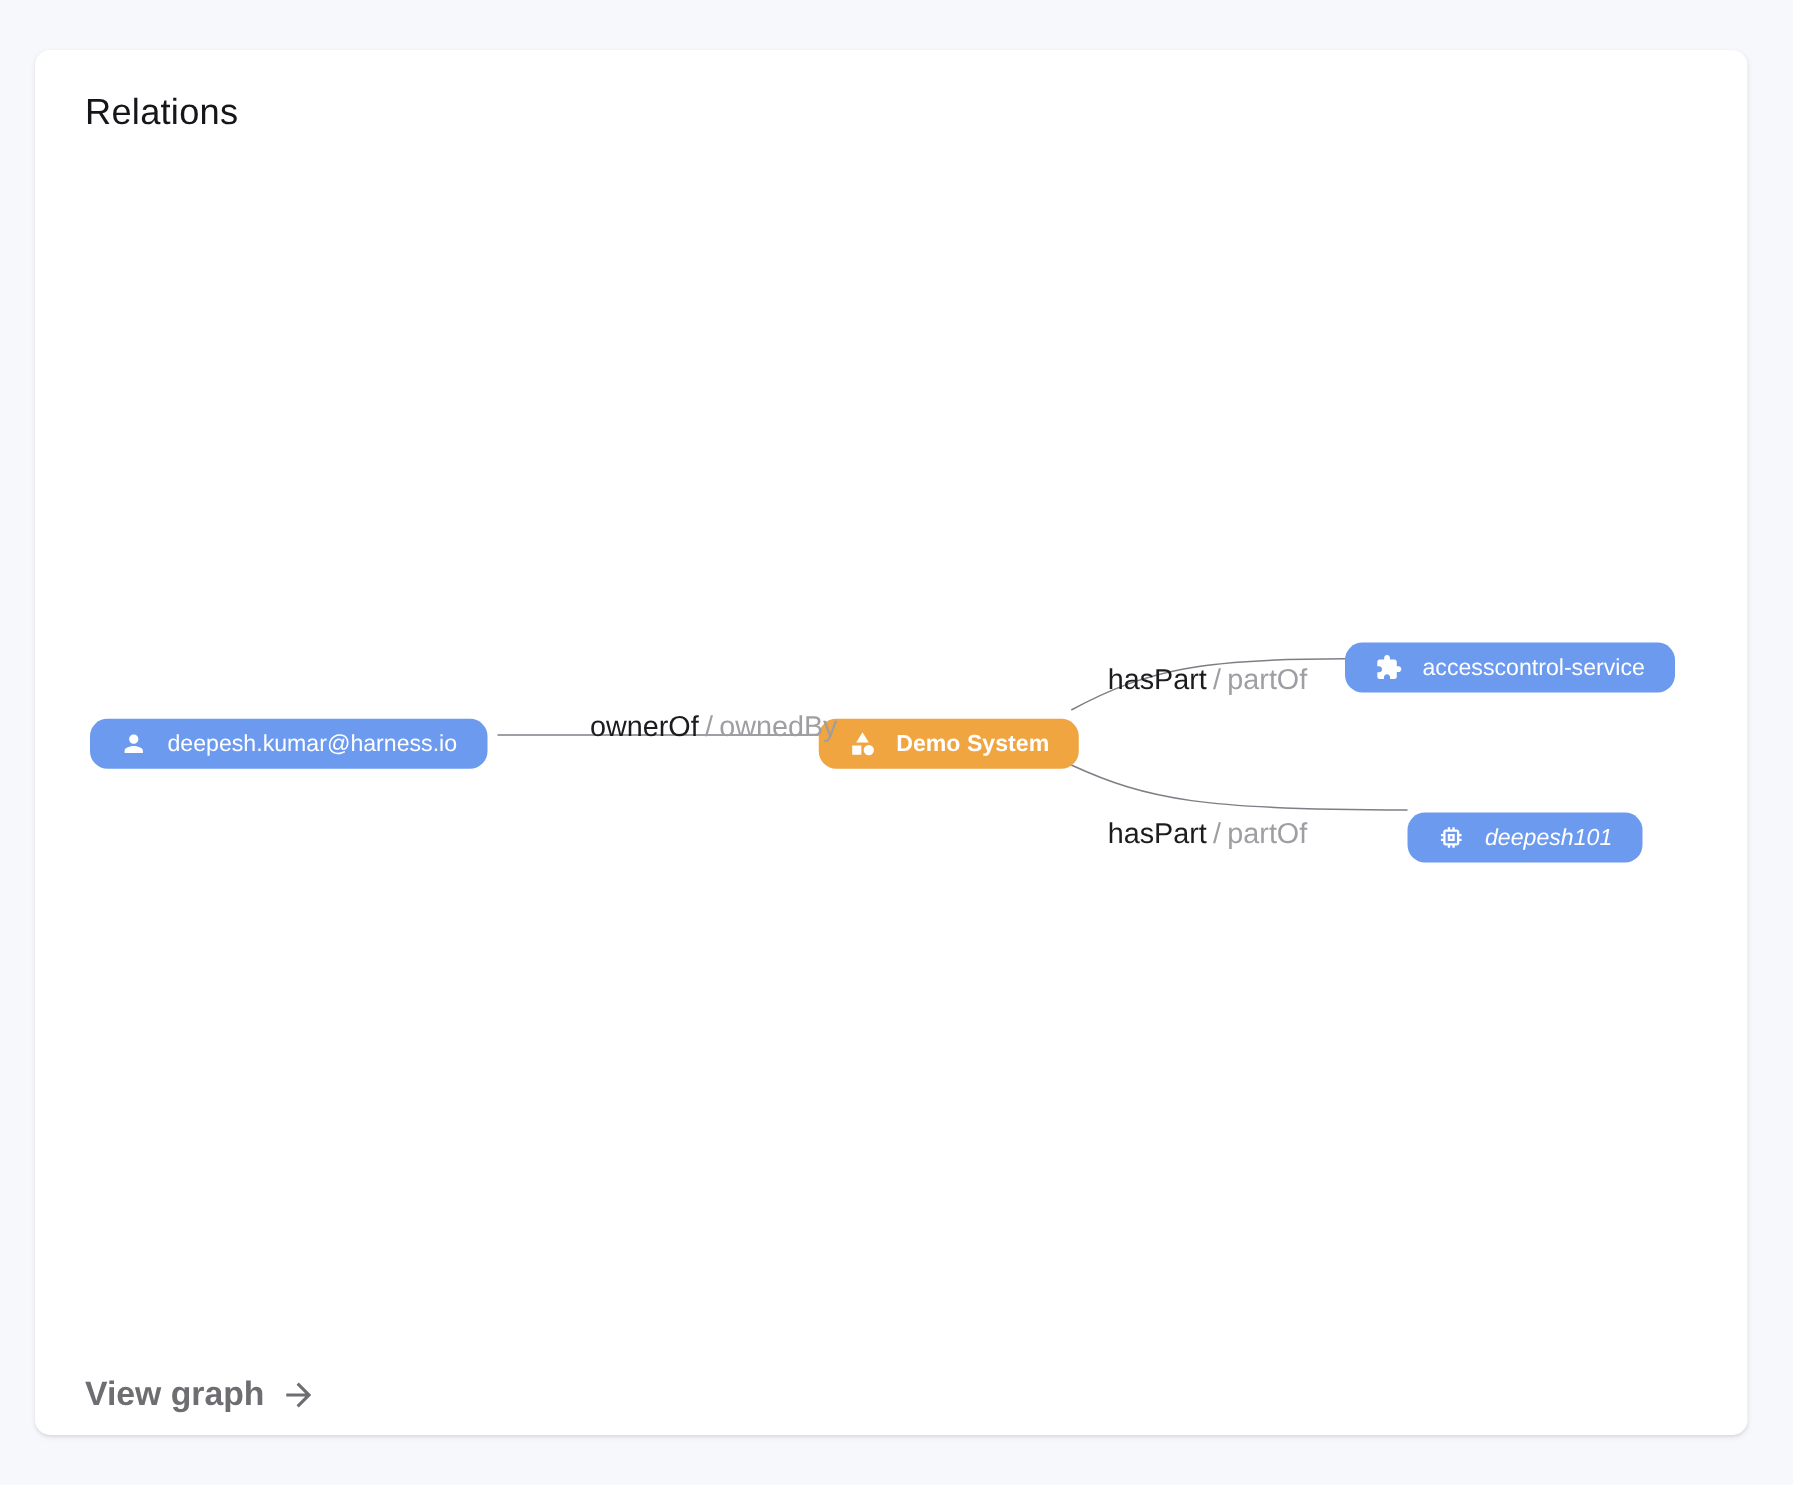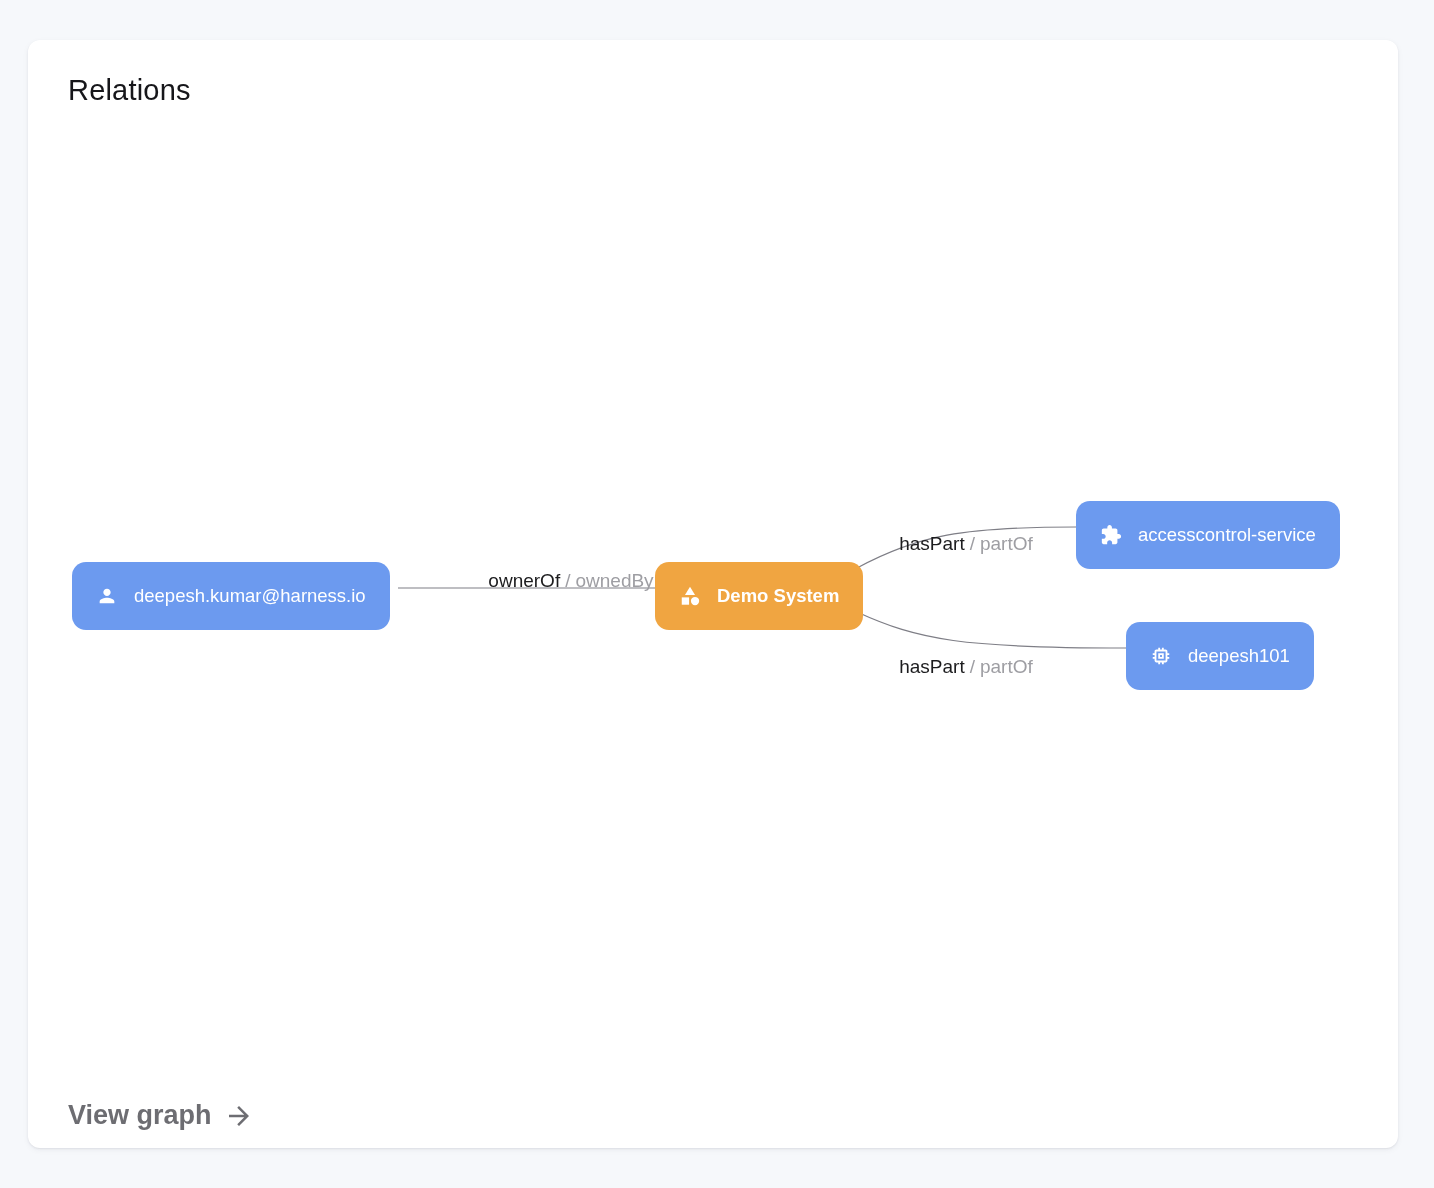--- a/index.html
+++ b/index.html
@@ -35,43 +35,44 @@
     fill: none;
     stroke: var(--edge-line, #7E7E86);
     stroke-width: 1.2;
   }
 
   .node {
     position: absolute;
     display: flex;
     align-items: center;
     gap: 16px;
-    height: 68px;
+    height: 40px;
     padding: 0 24px;
     border-radius: 14px;
     color: var(--node-text, #FFFFFF);
     font-size: 18.5px;
     white-space: nowrap;
     cursor: pointer;
+    margin-top: 13px;
   }
   .node--blue   { background: var(--node-blue, #6C9AEF); }
   .node--orange { background: var(--node-orange, #F0A541); }
   .node-icon { display: flex; align-items: center; }
   .node--orange .node-label { font-weight: 700; }
 
   .node-user      { left: 44px;   top: 522px; }
   .node-system    { left: 627px;  top: 522px; }
   .node-service   { left: 1048px; top: 461px; }
-  .node-component { left: 1098px; top: 582px; }
+  .node-component { left: 1098px; top: 597px; font-style: italic; }
 
   .edge-label {
     position: absolute;
     transform: translate(-50%, -50%);
     white-space: nowrap;
-    font-size: 19px;
+    font-size: 23px;
     color: var(--edge-label-primary, #1C1C1E);
   }
   .edge-label .sep,
   .edge-label .secondary { color: var(--edge-label-secondary, #9E9EA3); }
   .edge-label .sep { margin: 0 5px; }
 
   .edge-label-1 { left: 499px; top: 541px; margin-left: 44px; }
   .edge-label-2 { left: 938px; top: 504px; }
   .edge-label-3 { left: 938px; top: 627px; }
 

